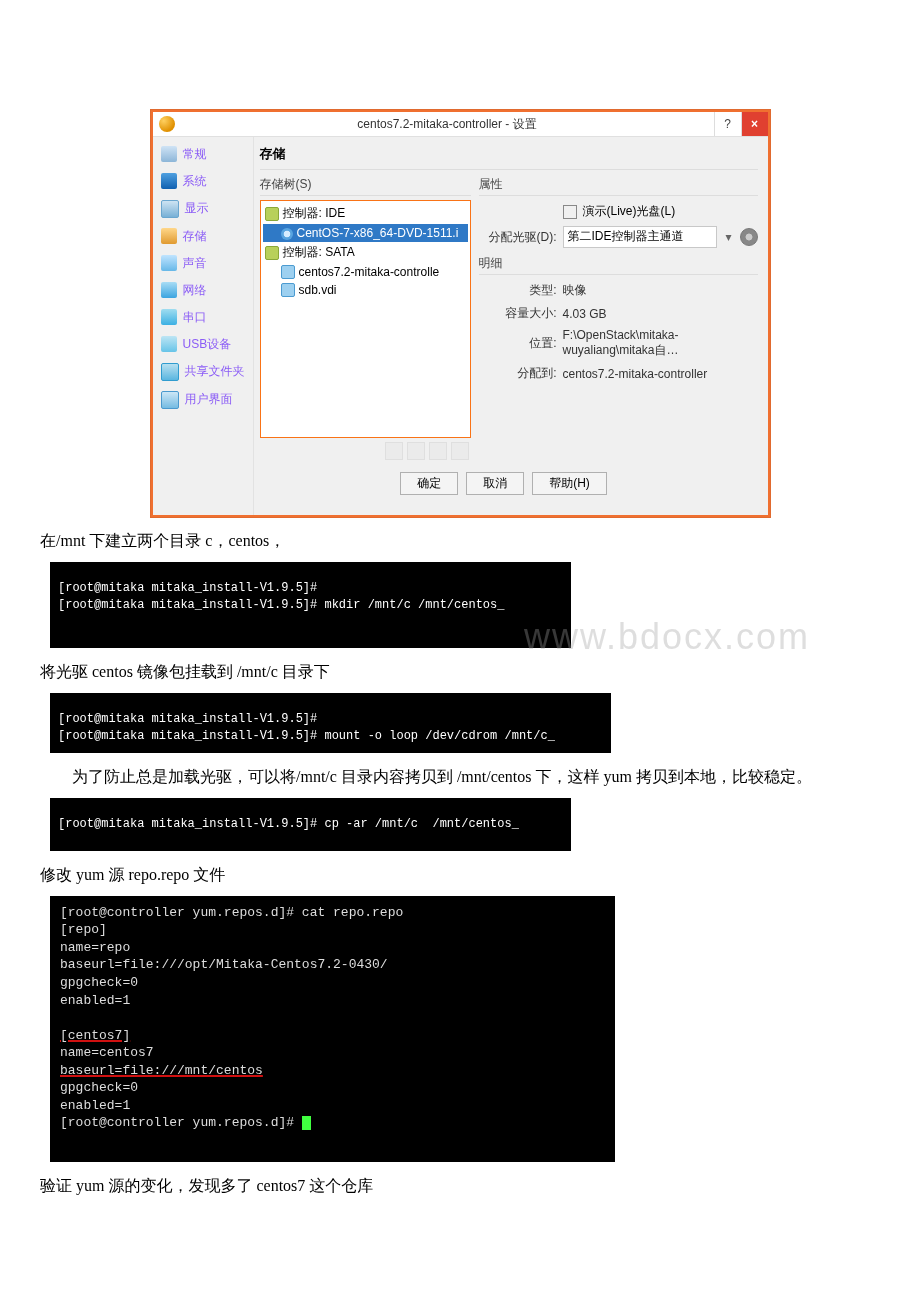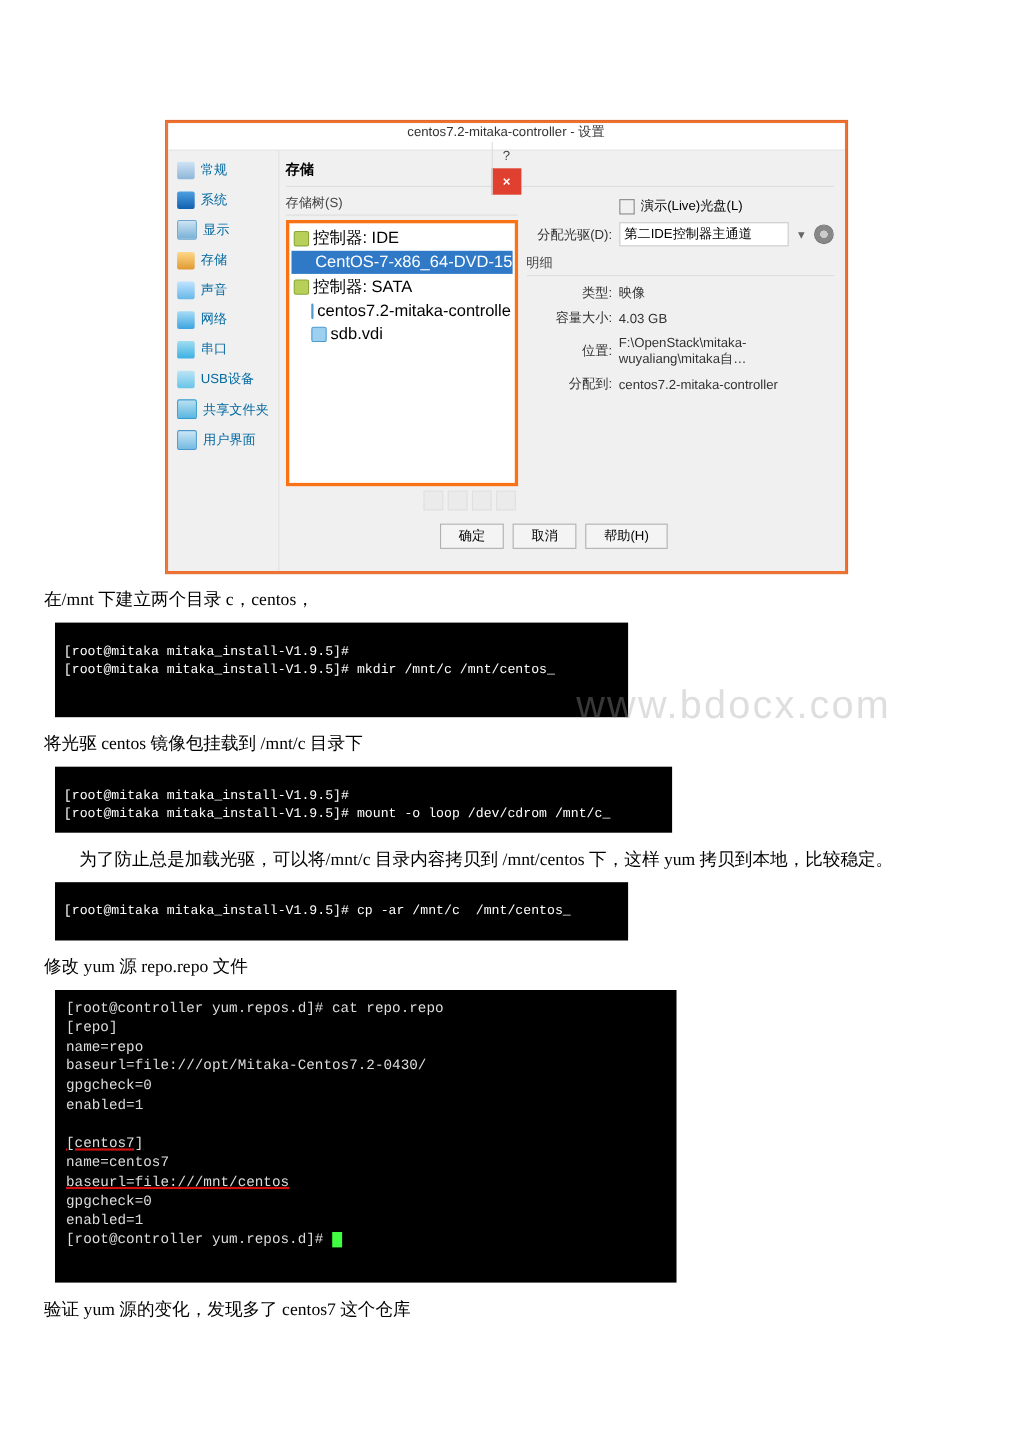--- a/index.html
+++ b/index.html
@@ -23,21 +23,20 @@
     font-size: 12px;
     position: relative;
   }
   .vb-titlebar {
     background: #fff;
     height: 24px;
     display: flex;
     align-items: center;
     border-bottom: 1px solid #e0e0e0;
     position: relative;
-    flex-direction: column;
   }
   .vb-titlebar .vb-icon {
     width: 16px; height: 16px;
     margin: 0 6px;
     background: radial-gradient(circle at 30% 30%, #ffd060, #e09000 70%);
     border-radius: 50%;
   }
   .vb-titlebar .vb-title {
     flex: 1;
     text-align: center;
@@ -59,24 +58,24 @@
   .vb-body {
     display: flex;
     background: #f0f0f0;
   }
   .vb-nav {
     width: 92px;
     padding: 4px;
   }
   .vb-nav-item {
     display: flex;
-    align-items: center;
+    align-items: flex-start;
     gap: 6px;
     padding: 5px 4px;
-    color: #0369a1;
+    color: #8b5cf6;
   }
   .vb-nav-item .nav-ico {
     width: 16px; height: 16px;
     border-radius: 2px;
   }
   .ico-general { background: linear-gradient(#cfe3f5,#8db6d8); }
   .ico-system  { background: linear-gradient(#4fa0e0,#1060b0); }
   .ico-display { background: linear-gradient(#cde3f2,#78b0d6); border:1px solid #6aa6cf;}
   .ico-storage { background: linear-gradient(#ffd78a,#e09a30); }
   .ico-audio   { background: linear-gradient(#c0e4ff,#67b8e8); }
@@ -105,24 +104,24 @@
   .vb-tree-col { width: 211px; }
   .vb-attr-col { flex:1; }
   .fieldset-label {
     color: #444;
     font-size: 12px;
     padding-bottom: 2px;
     border-bottom: 1px solid #ddd;
     margin-bottom: 4px;
   }
   .vb-tree {
-    border: 3px solid #f97316;
+    border: 1px solid #f97316;
     background: #fff;
     height: 232px;
-    font-size: 15px;
+    font-size: 12px;
     padding: 2px;
     overflow: hidden;
   }
   .tree-row {
     display: flex;
     align-items: center;
     gap: 4px;
     padding: 2px 2px;
     white-space: nowrap;
   }
@@ -313,20 +312,21 @@
                 </div>
             </div>
             <div class="vb-tree-toolbar">
               <span class="tb"></span>
               <span class="tb"></span>
               <span class="tb"></span>
               <span class="tb"></span>
             </div>
           </div>
           <div class="vb-attr-col">
+            <div class="fieldset-label">属性</div>
             <div class="attr-row">
               <span class="attr-label"></span>
               <span class="checkbox"></span>
               <span>演示(Live)光盘(L)</span>
             </div>
             <div class="attr-row">
               <span class="attr-label">分配光驱(D):</span>
               <span class="attr-select">第二IDE控制器主通道</span>
               <span style="color:#666;padding:0 2px;">▾</span>
               <span class="cd-small"></span>

